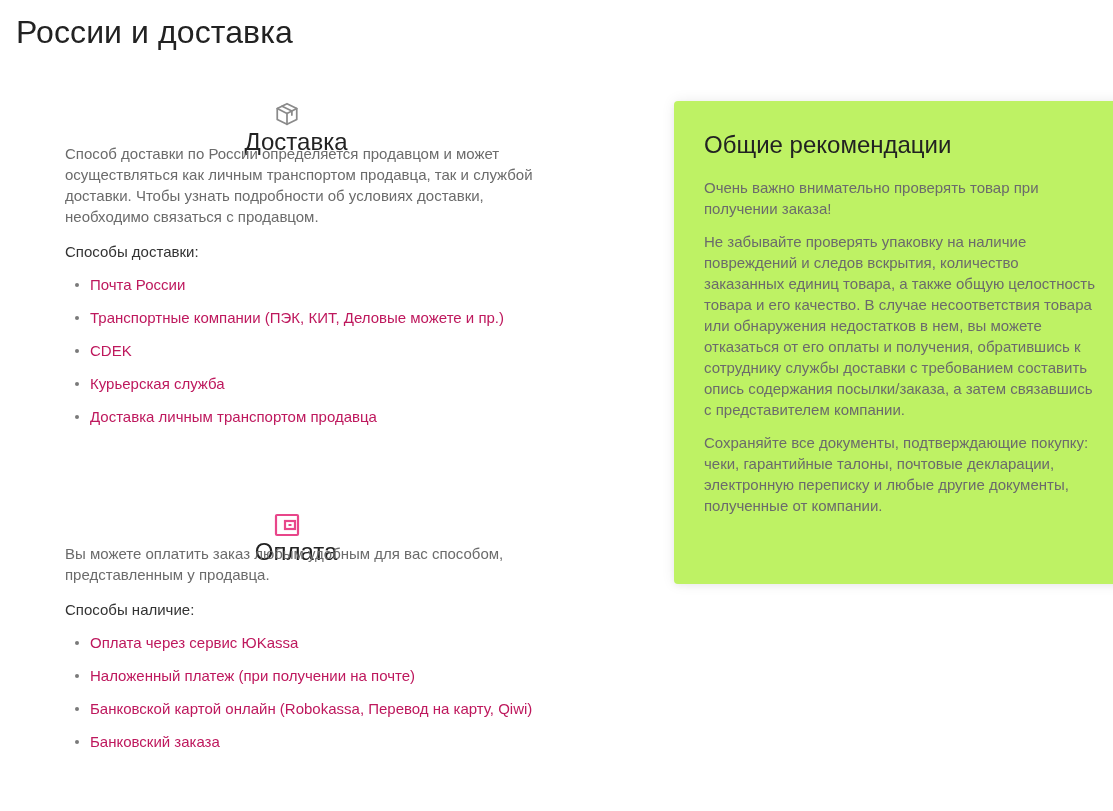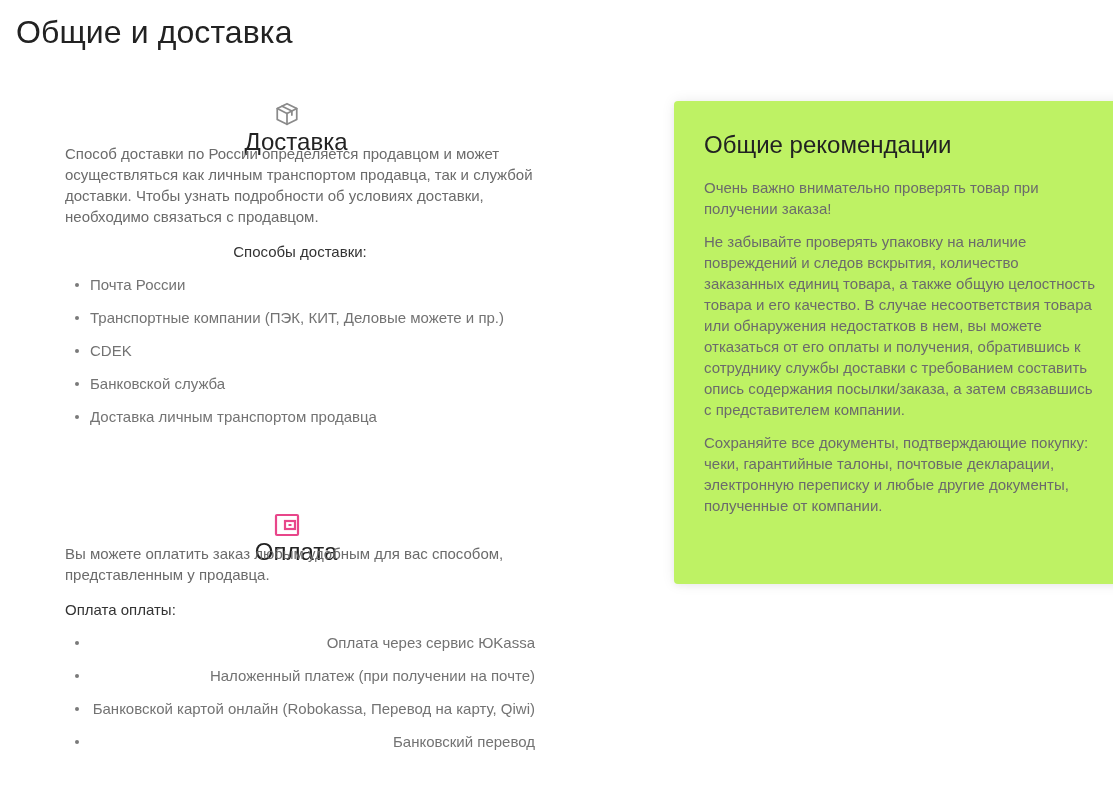--- a/index.html
+++ b/index.html
@@ -70,47 +70,47 @@
     }
     ul.methods {
       list-style: none;
       margin: 0;
       padding: 0;
     }
     ul.methods li {
       position: relative;
       font-size: 15px;
       line-height: 21px;
-      color: #737373;
+      color: #be185d;
       padding-left: 25px;
       white-space: nowrap;
     }
     ul.methods li::before {
       content: "";
       position: absolute;
       left: 10px;
       top: 9px;
       width: 4px;
       height: 4px;
       border-radius: 50%;
       background: #7a7a7a;
     }
 
     
     #delivery { top: 101px; }
     #delivery .para { margin-top: 12px; }
-    #delivery .subhead { margin-top: 14px; text-align: center; }
+    #delivery .subhead { margin-top: 14px; }
     #delivery ul.methods { margin-top: 12px; }
     #delivery ul.methods li { margin-bottom: 12px; }
 
     
     #payment { top: 513px; }
     #payment .para { margin-top: 0; }
     #payment .subhead { margin-top: 14px; }
-    #payment ul.methods { margin-top: 12px; text-align: right; }
+    #payment ul.methods { margin-top: 12px; }
     #payment ul.methods li { margin-bottom: 12px; }
 
     
     .card {
       position: absolute;
       left: 674px;
       top: 101px;
       width: 453px;
       height: 483px;
       background: #bef264;
@@ -131,66 +131,66 @@
       line-height: 21px;
       color: #6b6b6b;
     }
     .card .p1 { margin-top: 16px; }
     .card .p2 { margin-top: 12px; }
     .card .p3 { margin-top: 12px; }
   </style>
 </head>
 <body>
 
-<h1 class="page-title">Общие и доставка</h1>
+<h1 class="page-title">России и доставка</h1>
 
 <section class="section" id="delivery">
   <div class="section-head">
     <span class="section-icon">
       <svg width="26" height="26" viewBox="0 0 24 24" fill="none" stroke="#8a8a8a" stroke-width="1.6" stroke-linejoin="round" stroke-linecap="round">
         <path d="M12 2.5 L21 7 L21 17 L12 21.5 L3 17 L3 7 Z"></path>
         <path d="M3 7 L12 11.5 L21 7"></path>
         <path d="M12 11.5 L12 21.5"></path>
         <path d="M7.5 4.8 L16.5 9.3 L16.5 13"></path>
       </svg>
     </span>
     <h2 class="section-title">Доставка</h2>
   </div>
   <div class="section-body">
     <p class="para">Способ доставки по России определяется продавцом и может осуществляться как личным транспортом продавца, так и службой доставки. Чтобы узнать подробности об условиях доставки, необходимо связаться с продавцом.</p>
     <p class="subhead">Способы доставки:</p>
     <ul class="methods">
       <li>Почта России</li>
       <li>Транспортные компании (ПЭК, КИТ, Деловые можете и пр.)</li>
       <li>CDEK</li>
-      <li>Банковской служба</li>
+      <li>Курьерская служба</li>
       <li>Доставка личным транспортом продавца</li>
     </ul>
   </div>
 </section>
 
 <section class="section" id="payment">
   <div class="section-head">
     <span class="section-icon">
       <svg width="26" height="24" viewBox="0 0 26 24" fill="none" stroke="#e8468a" stroke-width="2.2" stroke-linejoin="miter">
         <rect x="2" y="2" width="22" height="20" rx="1"></rect>
         <rect x="11" y="8" width="10" height="8"></rect>
         <rect x="14.5" y="11" width="3" height="2" fill="#e8468a" stroke="none"></rect>
       </svg>
     </span>
     <h2 class="section-title">Оплата</h2>
   </div>
   <div class="section-body">
     <p class="para">Вы можете оплатить заказ любым удобным для вас способом, представленным у продавца.</p>
-    <p class="subhead">Оплата оплаты:</p>
+    <p class="subhead">Способы наличие:</p>
     <ul class="methods">
       <li>Оплата через сервис ЮKassa</li>
       <li>Наложенный платеж (при получении на почте)</li>
       <li>Банковской картой онлайн (Robokassa, Перевод на карту, Qiwi)</li>
-      <li>Банковский перевод</li>
+      <li>Банковский заказа</li>
     </ul>
   </div>
 </section>
 
 <aside class="card">
   <h2 class="card-title">Общие рекомендации</h2>
   <p class="para p1">Очень важно внимательно проверять товар при получении заказа!</p>
   <p class="para p2">Не забывайте проверять упаковку на наличие повреждений и следов вскрытия, количество заказанных единиц товара, а также общую целостность товара и его качество. В случае несоответствия товара или обнаружения недостатков в нем, вы можете отказаться от его оплаты и получения, обратившись к сотруднику службы доставки с требованием составить опись содержания посылки/заказа, а затем связавшись с представителем компании.</p>
   <p class="para p3">Сохраняйте все документы, подтверждающие покупку: чеки, гарантийные талоны, почтовые декларации, электронную переписку и любые другие документы, полученные от компании.</p>
 </aside>

